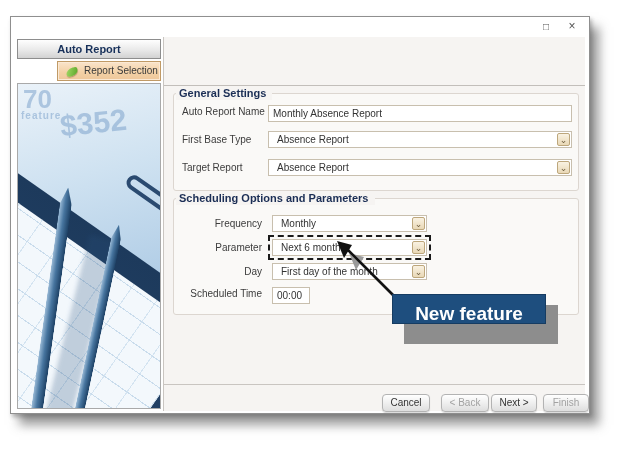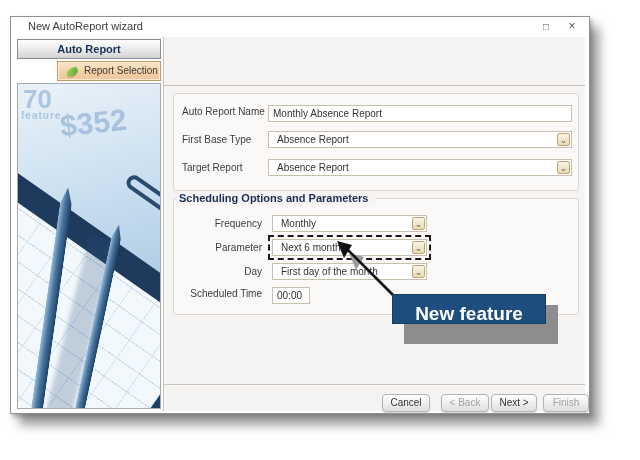--- a/index.html
+++ b/index.html
@@ -107,21 +107,20 @@
          box-shadow:0 1px 1px rgba(0,0,0,0.15); }
   .btn.disabled { color:#a2a2a2; }
 </style>
 </head>
 <body>
 
 <div class="stage">
   <div class="window">
 
     <div class="titlebar">
-      <span class="title">New AutoReport wizard</span>
       <span class="winbtn max">□</span>
       <span class="winbtn close">×</span>
     </div>
 
     <div class="sidebar">
       <div class="side-header">Auto Report</div>
       <div class="side-item">
         <span class="leaf"></span>
         <span>Report Selection</span>
       </div>
@@ -135,20 +134,21 @@
         <div class="pen-shadow"></div>
         <div class="pen pen1"></div>
         <div class="pen pen2"></div>
       </div>
     </div>
 
     <div class="main">
       <div class="sep1"></div>
 
       <div class="group group-general">
+        <span class="grouplegend">General Settings</span>
 
         <div class="g-row" style="top:9px">
           <span class="g-label">Auto Report Name</span>
           <div class="g-ctrl">
             <input class="textinput" value="Monthly Absence Report" style="">
           </div>
         </div>
         <div class="g-row" style="top:37px">
           <span class="g-label">First Base Type</span>
           <div class="g-ctrl">

